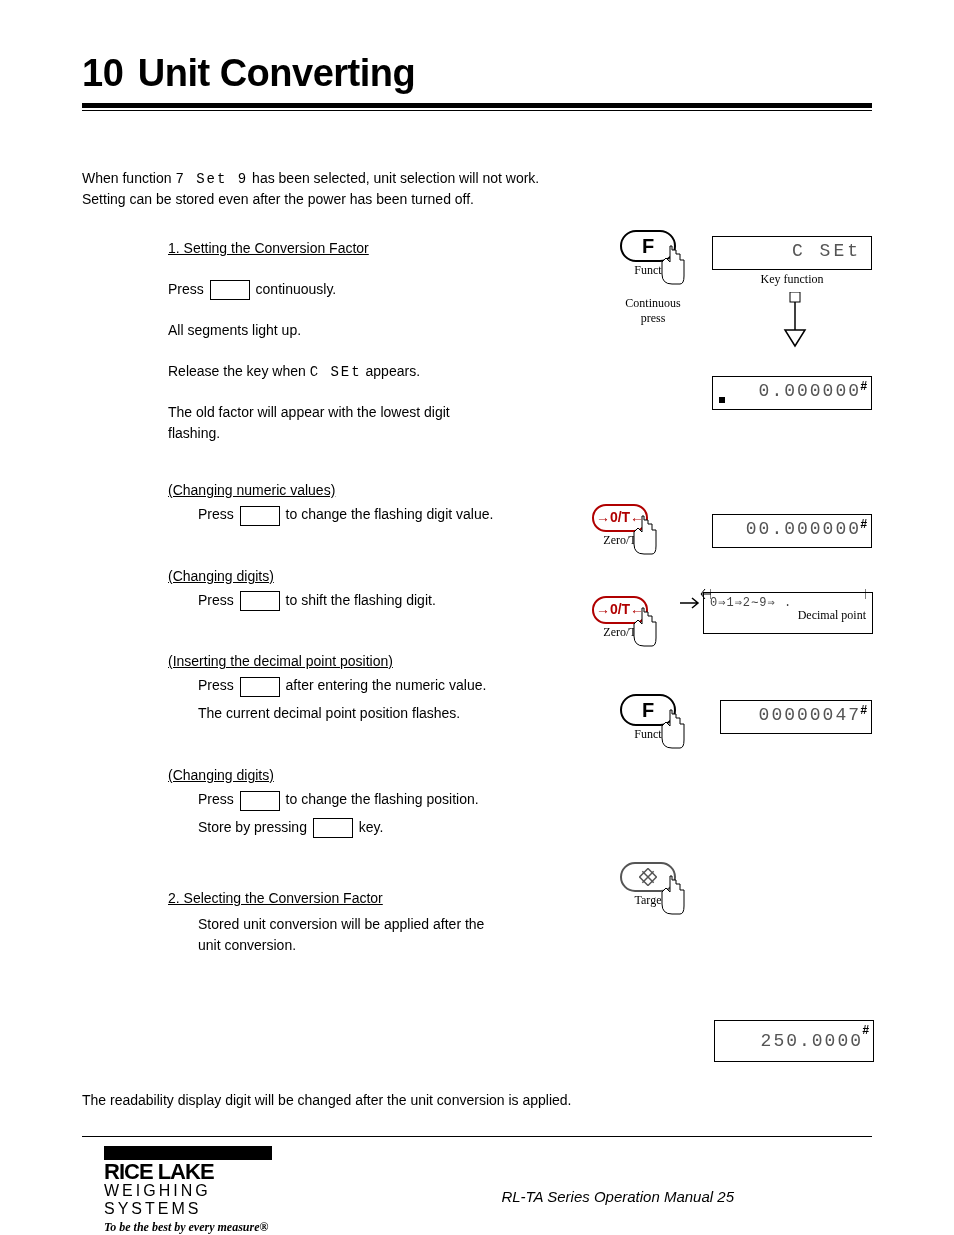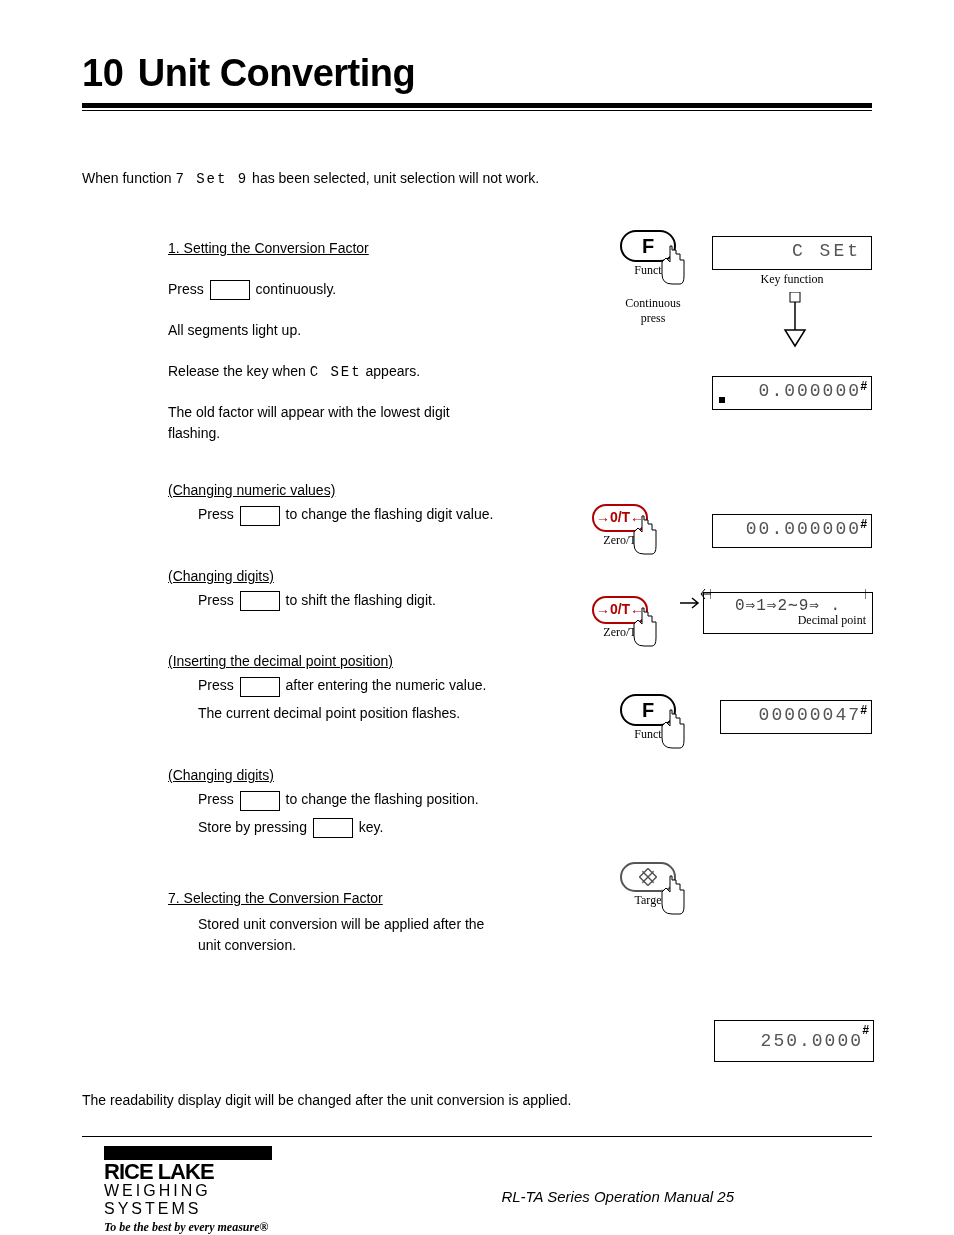--- a/index.html
+++ b/index.html
@@ -211,20 +211,21 @@
   <div class="header">
     <span class="header-title">10</span>
     <span class="header-title" style="margin-left:10px">Unit Converting</span>
     <div class="header-rule"></div>
   </div>
 
   <div class="body-text" style="left:82px; top:168px; width:520px;">
     <span>When function </span>
     <span class="seg7">7 Set 9</span>
     <span> has been selected, unit selection will not work.</span><br>
+    <span>Setting can be stored even after the power has been turned off.</span>
   </div>
 
   <div class="body-text" style="left:168px; top:238px; width:300px;">
     <span class="underline-heading">1. Setting the Conversion Factor</span>
     <br><br>
     <span>Press </span>
     <span class="keycap"></span>
     <span> continuously.</span>
     <br><br>
     <span>All segments light up.</span>
@@ -272,21 +273,21 @@
       <span>Press </span>
       <span class="keycap"></span>
       <span> to change the flashing position.</span><br>
       <div style="height:6px"></div>
       <span>Store by pressing </span>
       <span class="keycap"></span>
       <span> key.</span>
     </div>
     <div style="height:50px"></div>
 
-    <span class="underline-heading">7. Selecting the Conversion Factor</span><br>
+    <span class="underline-heading">2. Selecting the Conversion Factor</span><br>
     <div style="height:6px"></div>
     <div style="margin-left:30px">
       <span>Stored unit conversion will be applied after the unit conversion.</span>
     </div>
   </div>
 
   <div class="body-text" style="left:82px; top:1090px; width:520px;">
     <span>The readability display digit will be changed after the unit conversion is applied.</span>
   </div>
 
@@ -353,21 +354,21 @@
     <div style="position:absolute; top:-7px; left:-5px; width:12px; height:12px;">
       <svg width="12" height="12">
           <path d="M12 6 L2 6 M6 1 L2 6 L6 11 M12 1 L12 11" stroke="#000" fill="none" stroke-width="1"></path>
         </svg>
     </div>
     <div style="position:absolute; top:-7px; right:-5px; width:12px; height:12px;">
       <svg width="12" height="12">
           <path d="M0 1 L0 11" stroke="#000" fill="none" stroke-width="1"></path>
         </svg>
     </div>
-    <span class="seg7-display" style="font-size:16px; display:block; text-align:center;">0⇒1⇒2∼9⇒ .</span>
+    <span class="seg7-display" style="font-size:12px; display:block; text-align:left;">0⇒1⇒2∼9⇒ .</span>
     <div class="small-label" style="text-align:right; margin-top:-2px;">Decimal point</div>
   </div>
 
   <div class="btn-f" style="left:620px; top:694px;">
     <div class="btn-oval">
       <span>F</span>
     </div>
     <div class="btn-label">Funct</div>
     <svg class="hand" width="30" height="44">
       <path d="M12 2 L12 18 L8 14 L4 18 L4 30 Q4 40 14 40 L22 40 Q26 40 26 32 L26 16 L22 16 L22 10 L18 10 L18 6 L14 6 L14 2 Z" fill="#fff" stroke="#000" stroke-width="1"></path>

